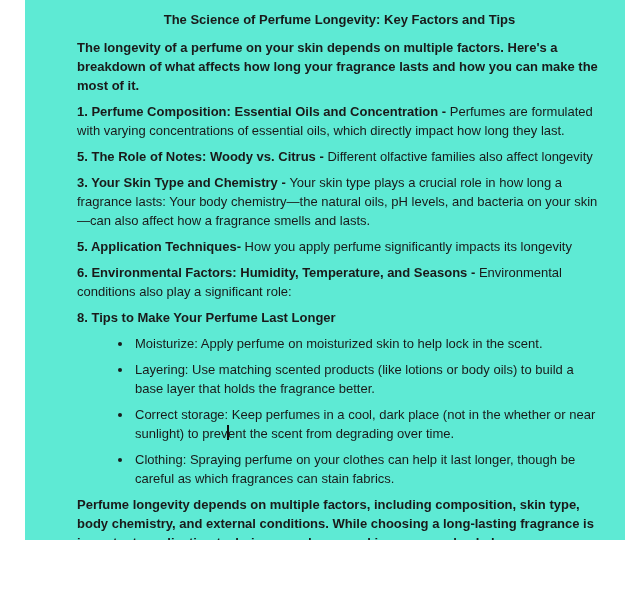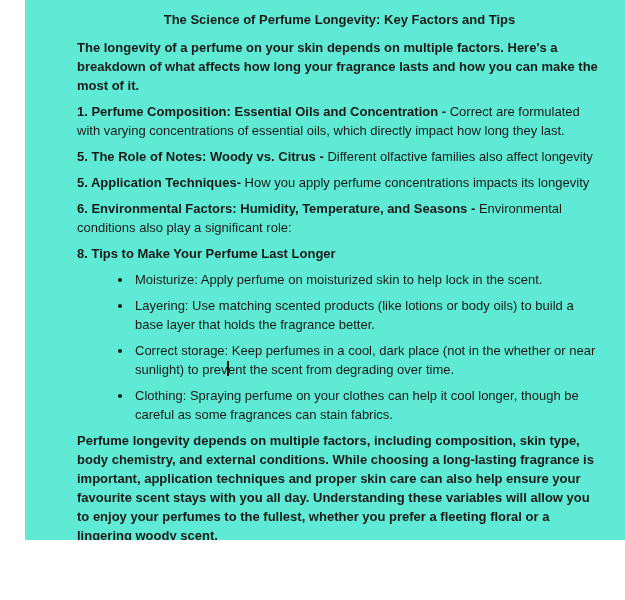--- a/index.html
+++ b/index.html
@@ -58,49 +58,52 @@
 </head>
 <body>
 
 <div class="page">
 
   <h1 class="doc-title">The Science of Perfume Longevity: Key Factors and Tips</h1>
 
   <p class="bold-para">The longevity of a perfume on your skin depends on multiple factors. Here's a breakdown of what affects how long your fragrance lasts and how you can make the most of it.</p>
 
   <p>
-    <span class="lead">1. Perfume Composition: Essential Oils and Concentration - </span><span>Correct are formulated with varying concentrations of essential oils, which directly impact how long they last.</span>
+    <span class="lead">1. Perfume Composition: Essential Oils and Concentration - </span><span>Perfumes are formulated with varying concentrations of essential oils, which directly impact how long they last.</span>
   </p>
 
   <p>
     <span class="lead">5. The Role of Notes: Woody vs. Citrus - </span><span>Different olfactive families also affect longevity</span>
   </p>
 
+  <p>
+    <span class="lead">3. Your Skin Type and Chemistry - </span><span>Your skin type plays a crucial role in how long a fragrance lasts: Your body chemistry—the natural oils, pH levels, and bacteria on your skin—can also affect how a fragrance smells and lasts.</span>
+  </p>
 
 
   <p>
-    <span class="lead">5. Application Techniques- </span><span>How you apply perfume concentrations impacts its longevity</span>
+    <span class="lead">5. Application Techniques- </span><span>How you apply perfume significantly impacts its longevity</span>
   </p>
 
   <p>
     <span class="lead">6. Environmental Factors: Humidity, Temperature, and Seasons - </span><span>Environmental conditions also play a significant role:</span>
   </p>
 
   <p class="bold-para">8. Tips to Make Your Perfume Last Longer</p>
 
   <ul class="tips-list">
     <li>
       <span>Moisturize: Apply perfume on moisturized skin to help lock in the scent.</span>
     </li>
     <li>
       <span>Layering: Use matching scented products (like lotions or body oils) to build a base layer that holds the fragrance better.</span>
     </li>
     <li>
       <span>Correct storage: Keep perfumes in a cool, dark place (not in the whether or near sunlight) to prev</span><span class="caret"></span><span>ent the scent from degrading over time.</span>
     </li>
     <li>
-      <span>Clothing: Spraying perfume on your clothes can help it cool longer, though be careful as some fragrances can stain fabrics.</span>
+      <span>Clothing: Spraying perfume on your clothes can help it last longer, though be careful as which fragrances can stain fabrics.</span>
     </li>
   </ul>
 
   <p class="bold-para">Perfume longevity depends on multiple factors, including composition, skin type, body chemistry, and external conditions. While choosing a long-lasting fragrance is important, application techniques and proper skin care can also help ensure your favourite scent stays with you all day. Understanding these variables will allow you to enjoy your perfumes to the fullest, whether you prefer a fleeting floral or a lingering woody scent.</p>
 
 </div>
 
 </body></html>

